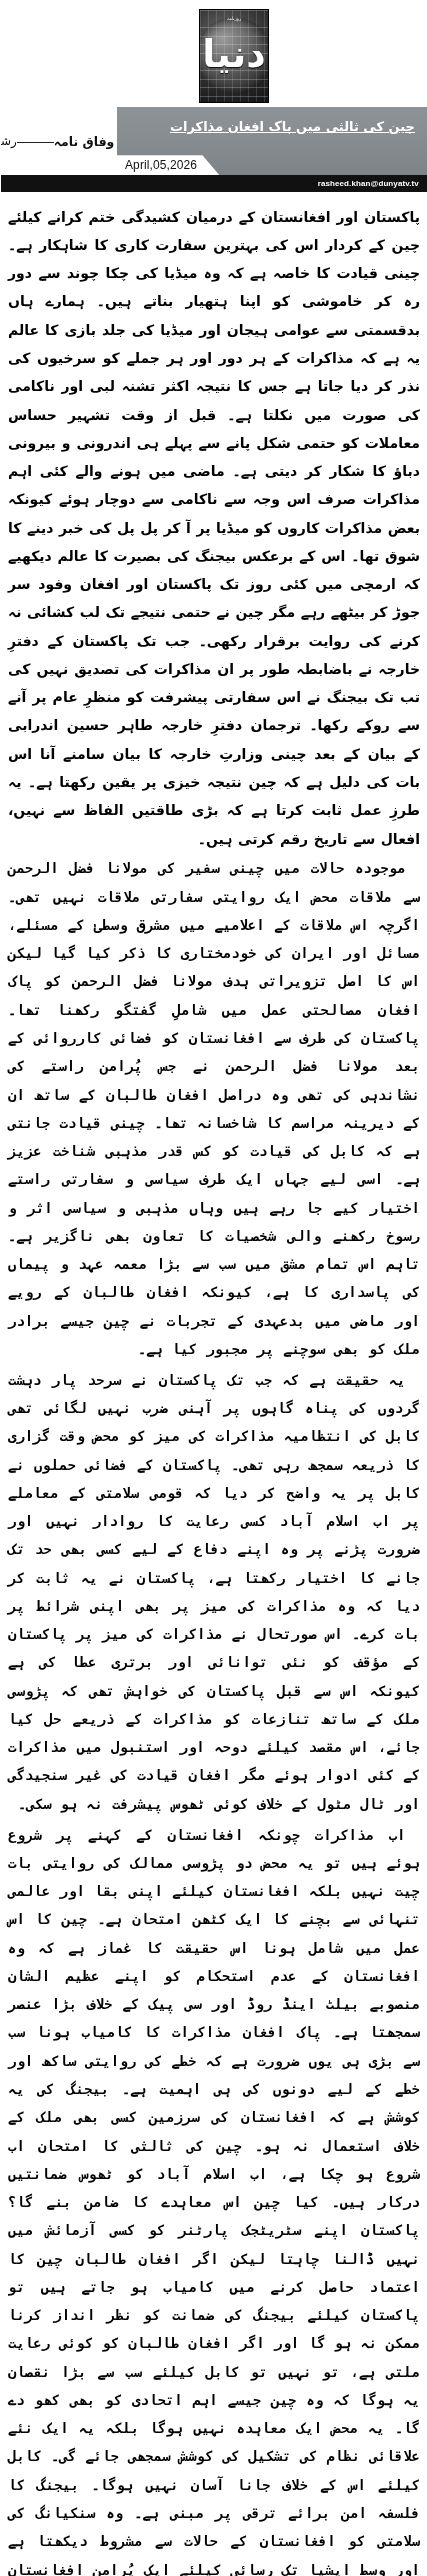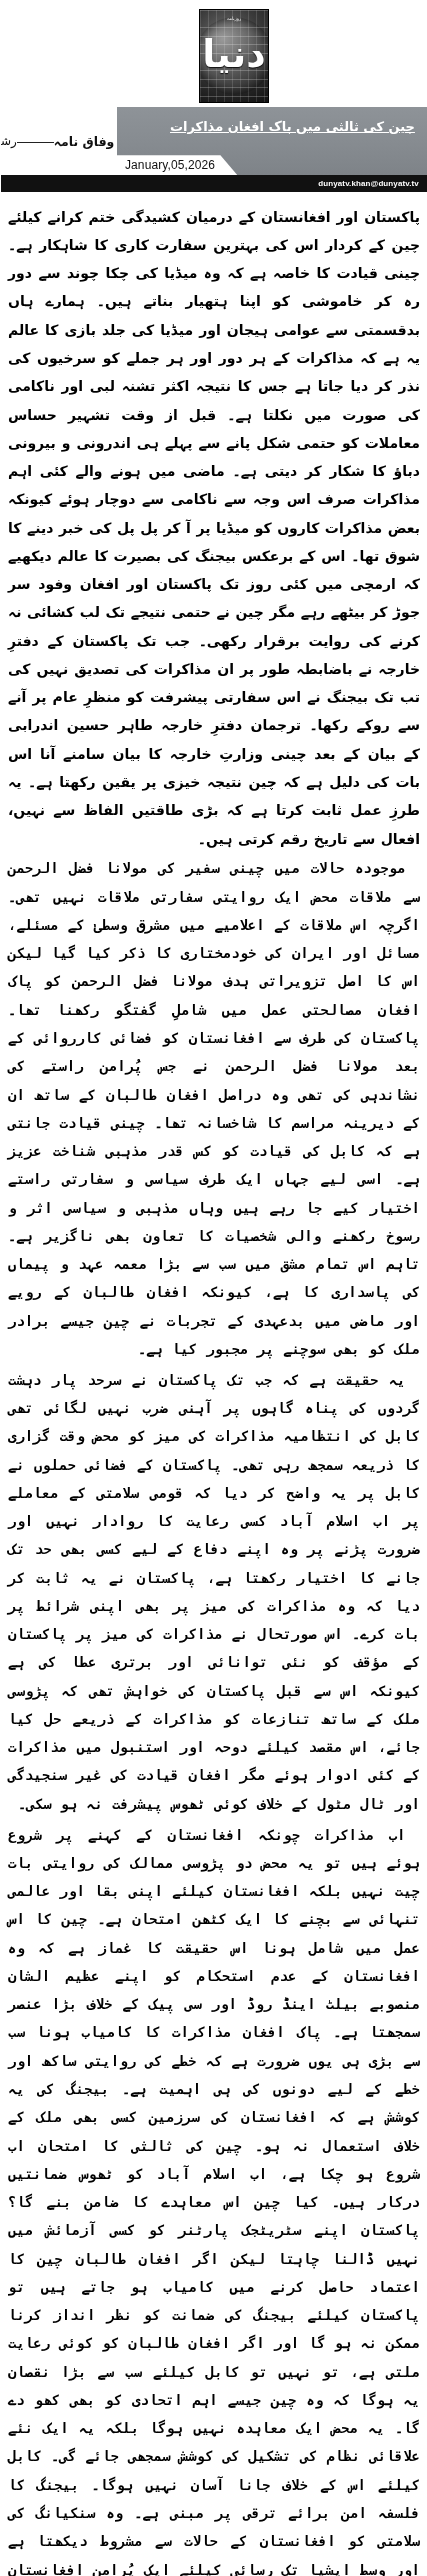--- a/index.html
+++ b/index.html
@@ -202,21 +202,21 @@
       <div class="logo-small">روزنامہ</div>
       <div class="logo-word">دنیا</div>
     </div>
   </div>
 
   <div class="header">
 
     <div class="banner">
       <div class="headline">چین کی ثالثی میں پاک افغان مذاکرات</div>
       <div class="datetab">
-        <span>January,05,2026</span>
+        <span>April,05,2026</span>
       </div>
     </div>
 
     <div class="bylinebox">
       <div class="bylinetext">
         <div class="colname">وفاق نامہ</div>
         <div class="rule"></div>
         <div class="authorname">رشید صافی</div>
       </div>
       <div class="photo">
@@ -224,21 +224,21 @@
         <div class="face"></div>
         <div class="eyeL"></div>
         <div class="eyeR"></div>
         <div class="beard"></div>
         <div class="shoulder"></div>
       </div>
     </div>
   </div>
 
   <div class="emailstrip">
-    <span class="mail">dunyatv.khan@dunyatv.tv</span>
+    <span class="mail">rasheed.khan@dunyatv.tv</span>
   </div>
 
   <div class="article" id="article-body">
       <p>پاکستان اور افغانستان کے درمیان کشیدگی ختم کرانے کیلئے چین کے کردار اس کی بہترین سفارت کاری کا شاہکار ہے۔ چینی قیادت کا خاصہ ہے کہ وہ میڈیا کی چکا چوند سے دور رہ کر خاموشی کو اپنا ہتھیار بناتے ہیں۔ ہمارے ہاں بدقسمتی سے عوامی ہیجان اور میڈیا کی جلد بازی کا عالم یہ ہے کہ مذاکرات کے ہر دور اور ہر جملے کو سرخیوں کی نذر کر دیا جاتا ہے جس کا نتیجہ اکثر تشنہ لبی اور ناکامی کی صورت میں نکلتا ہے۔ قبل از وقت تشہیر حساس معاملات کو حتمی شکل پانے سے پہلے ہی اندرونی و بیرونی دباؤ کا شکار کر دیتی ہے۔ ماضی میں ہونے والے کئی اہم مذاکرات صرف اس وجہ سے ناکامی سے دوچار ہوئے کیونکہ بعض مذاکرات کاروں کو میڈیا پر آ کر پل پل کی خبر دینے کا شوق تھا۔ اس کے برعکس بیجنگ کی بصیرت کا عالم دیکھیے کہ ارمچی میں کئی روز تک پاکستان اور افغان وفود سر جوڑ کر بیٹھے رہے مگر چین نے حتمی نتیجے تک لب کشائی نہ کرنے کی روایت برقرار رکھی۔ جب تک پاکستان کے دفترِ خارجہ نے باضابطہ طور پر ان مذاکرات کی تصدیق نہیں کی تب تک بیجنگ نے اس سفارتی پیشرفت کو منظرِ عام پر آنے سے روکے رکھا۔ ترجمان دفترِ خارجہ طاہر حسین اندرابی کے بیان کے بعد چینی وزارتِ خارجہ کا بیان سامنے آنا اس بات کی دلیل ہے کہ چین نتیجہ خیزی پر یقین رکھتا ہے۔ یہ طرزِ عمل ثابت کرتا ہے کہ بڑی طاقتیں الفاظ سے نہیں، افعال سے تاریخ رقم کرتی ہیں۔</p>
       <p class="indent">موجودہ حالات میں چینی سفیر کی مولانا فضل الرحمن سے ملاقات محض ایک روایتی سفارتی ملاقات نہیں تھی۔ اگرچہ اس ملاقات کے اعلامیے میں مشرق وسطیٰ کے مسئلے، مسائل اور ایران کی خودمختاری کا ذکر کیا گیا لیکن اس کا اصل تزویراتی ہدف مولانا فضل الرحمن کو پاک افغان مصالحتی عمل میں شاملِ گفتگو رکھنا تھا۔ پاکستان کی طرف سے افغانستان کو فضائی کارروائی کے بعد مولانا فضل الرحمن نے جس پُرامن راستے کی نشاندہی کی تھی وہ دراصل افغان طالبان کے ساتھ ان کے دیرینہ مراسم کا شاخسانہ تھا۔ چینی قیادت جانتی ہے کہ کابل کی قیادت کو کس قدر مذہبی شناخت عزیز ہے۔ اسی لیے جہاں ایک طرف سیاسی و سفارتی راستے اختیار کیے جا رہے ہیں وہاں مذہبی و سیاسی اثر و رسوخ رکھنے والی شخصیات کا تعاون بھی ناگزیر ہے۔ تاہم اس تمام مشق میں سب سے بڑا معمہ عہد و پیماں کی پاسداری کا ہے، کیونکہ افغان طالبان کے رویے اور ماضی میں بدعہدی کے تجربات نے چین جیسے برادر ملک کو بھی سوچنے پر مجبور کیا ہے۔</p>
       <p class="indent">یہ حقیقت ہے کہ جب تک پاکستان نے سرحد پار دہشت گردوں کی پناہ گاہوں پر آہنی ضرب نہیں لگائی تھی کابل کی انتظامیہ مذاکرات کی میز کو محض وقت گزاری کا ذریعہ سمجھ رہی تھی۔ پاکستان کے فضائی حملوں نے کابل پر یہ واضح کر دیا کہ قومی سلامتی کے معاملے پر اب اسلام آباد کسی رعایت کا روادار نہیں اور ضرورت پڑنے پر وہ اپنے دفاع کے لیے کسی بھی حد تک جانے کا اختیار رکھتا ہے، پاکستان نے یہ ثابت کر دیا کہ وہ مذاکرات کی میز پر بھی اپنی شرائط پر بات کرے۔ اس صورتحال نے مذاکرات کی میز پر پاکستان کے مؤقف کو نئی توانائی اور برتری عطا کی ہے کیونکہ اس سے قبل پاکستان کی خواہش تھی کہ پڑوسی ملک کے ساتھ تنازعات کو مذاکرات کے ذریعے حل کیا جائے، اس مقصد کیلئے دوحہ اور استنبول میں مذاکرات کے کئی ادوار ہوئے مگر افغان قیادت کی غیر سنجیدگی اور ٹال مٹول کے خلاف کوئی ٹھوس پیشرفت نہ ہو سکی۔</p>
       <p class="indent">اب مذاکرات چونکہ افغانستان کے کہنے پر شروع ہوئے ہیں تو یہ محض دو پڑوسی ممالک کی روایتی بات چیت نہیں بلکہ افغانستان کیلئے اپنی بقا اور عالمی تنہائی سے بچنے کا ایک کٹھن امتحان ہے۔ چین کا اس عمل میں شامل ہونا اس حقیقت کا غماز ہے کہ وہ افغانستان کے عدم استحکام کو اپنے عظیم الشان منصوبے بیلٹ اینڈ روڈ اور سی پیک کے خلاف بڑا عنصر سمجھتا ہے۔ پاک افغان مذاکرات کا کامیاب ہونا سب سے بڑی ہی یوں ضرورت ہے کہ خطے کی روایتی ساکھ اور خطے کے لیے دونوں کی ہی اہمیت ہے۔ بیجنگ کی یہ کوشش ہے کہ افغانستان کی سرزمین کسی بھی ملک کے خلاف استعمال نہ ہو۔ چین کی ثالثی کا امتحان اب شروع ہو چکا ہے، اب اسلام آباد کو ٹھوس ضمانتیں درکار ہیں۔ کیا چین اس معاہدے کا ضامن بنے گا؟ پاکستان اپنے سٹریٹجک پارٹنر کو کسی آزمائش میں نہیں ڈالنا چاہتا لیکن اگر افغان طالبان چین کا اعتماد حاصل کرنے میں کامیاب ہو جاتے ہیں تو پاکستان کیلئے بیجنگ کی ضمانت کو نظر انداز کرنا ممکن نہ ہو گا اور اگر افغان طالبان کو کوئی رعایت ملتی ہے، تو نہیں تو کابل کیلئے سب سے بڑا نقصان یہ ہوگا کہ وہ چین جیسے اہم اتحادی کو بھی کھو دے گا۔ یہ محض ایک معاہدہ نہیں ہوگا بلکہ یہ ایک نئے علاقائی نظام کی تشکیل کی کوشش سمجھی جائے گی۔ کابل کیلئے اس کے خلاف جانا آسان نہیں ہوگا۔ بیجنگ کا فلسفہ امن برائے ترقی پر مبنی ہے۔ وہ سنکیانگ کی سلامتی کو افغانستان کے حالات سے مشروط دیکھتا ہے اور وسط ایشیا تک رسائی کیلئے ایک پُرامن افغانستان کے مکمل استحکام سے ہم آہنگ چاہتا ہے۔ اگر اسلام آباد کا اس کی سلامتی کو یقینی بنانے کا عزم پورا ہو جاتا ہے تو یہ خطے میں ایک مضبوط ایشیائی بلاک کے قیام کی سمت پہلا بڑا قدم ہوگا۔ چین افغانستان کو سی پیک کے ثمرات میں شریک کرنا چاہتا ہے مگر اس کا راستہ اسلام آباد کی سلامتی سے ہو کر گزرتا ہے۔</p>
     </div>
 
 </div>

